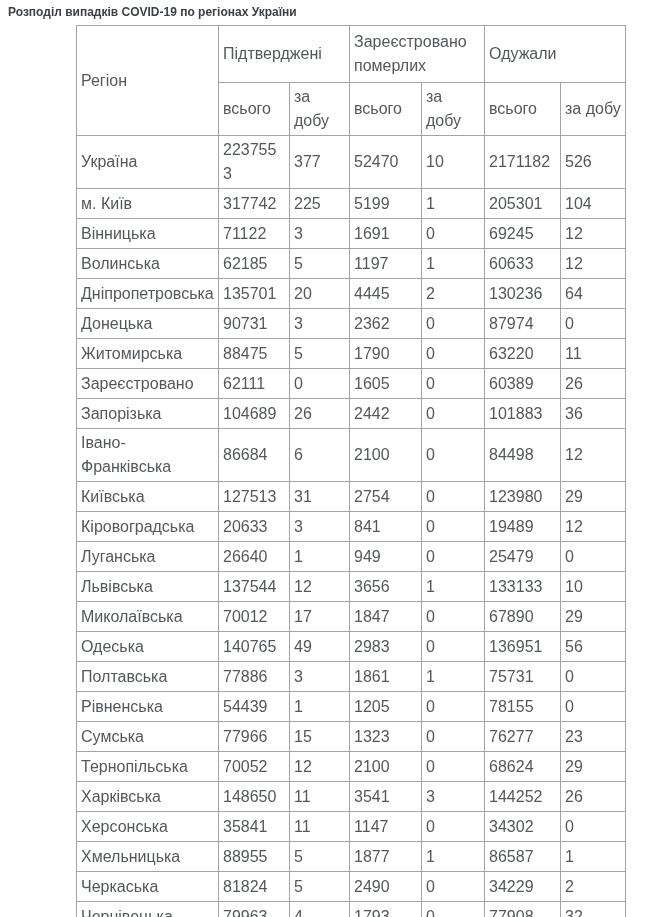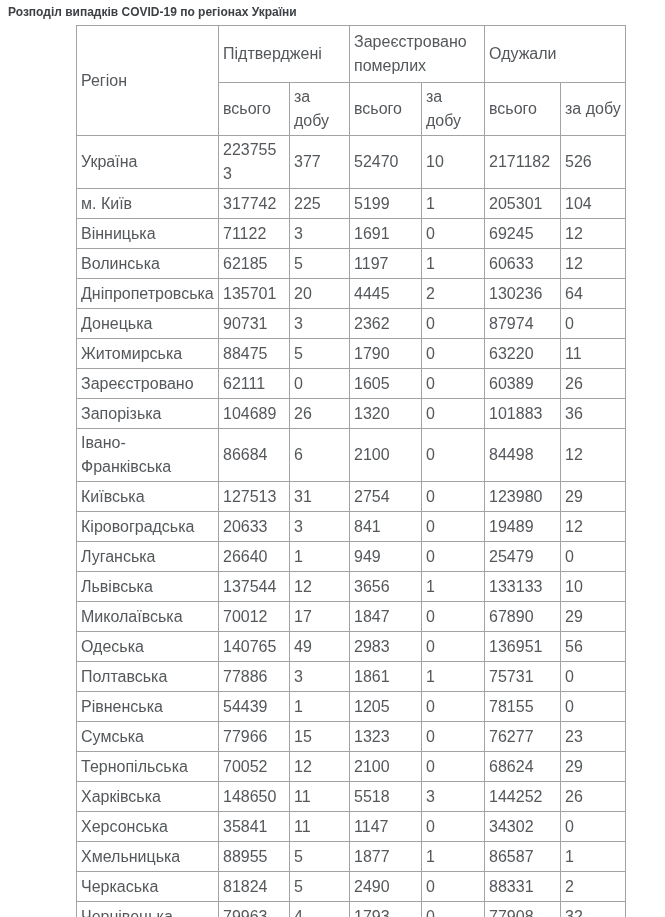--- a/index.html
+++ b/index.html
@@ -163,21 +163,21 @@
           <td>0</td>
           <td>1605</td>
           <td>0</td>
           <td>60389</td>
           <td>26</td>
         </tr>
         <tr>
           <td>Запорізька</td>
           <td>104689</td>
           <td>26</td>
-          <td>1320</td>
+          <td>2442</td>
           <td>0</td>
           <td>101883</td>
           <td>36</td>
         </tr>
         <tr>
           <td>Івано-Франківська</td>
           <td>86684</td>
           <td>6</td>
           <td>2100</td>
           <td>0</td>
@@ -271,21 +271,21 @@
           <td>12</td>
           <td>2100</td>
           <td>0</td>
           <td>68624</td>
           <td>29</td>
         </tr>
         <tr>
           <td>Харківська</td>
           <td>148650</td>
           <td>11</td>
-          <td>5518</td>
+          <td>3541</td>
           <td>3</td>
           <td>144252</td>
           <td>26</td>
         </tr>
         <tr>
           <td>Херсонська</td>
           <td>35841</td>
           <td>11</td>
           <td>1147</td>
           <td>0</td>
@@ -300,21 +300,21 @@
           <td>1</td>
           <td>86587</td>
           <td>1</td>
         </tr>
         <tr>
           <td>Черкаська</td>
           <td>81824</td>
           <td>5</td>
           <td>2490</td>
           <td>0</td>
-          <td>88331</td>
+          <td>34229</td>
           <td>2</td>
         </tr>
         <tr>
           <td>Чернівецька</td>
           <td>79963</td>
           <td>4</td>
           <td>1793</td>
           <td>0</td>
           <td>77908</td>
           <td>32</td>

